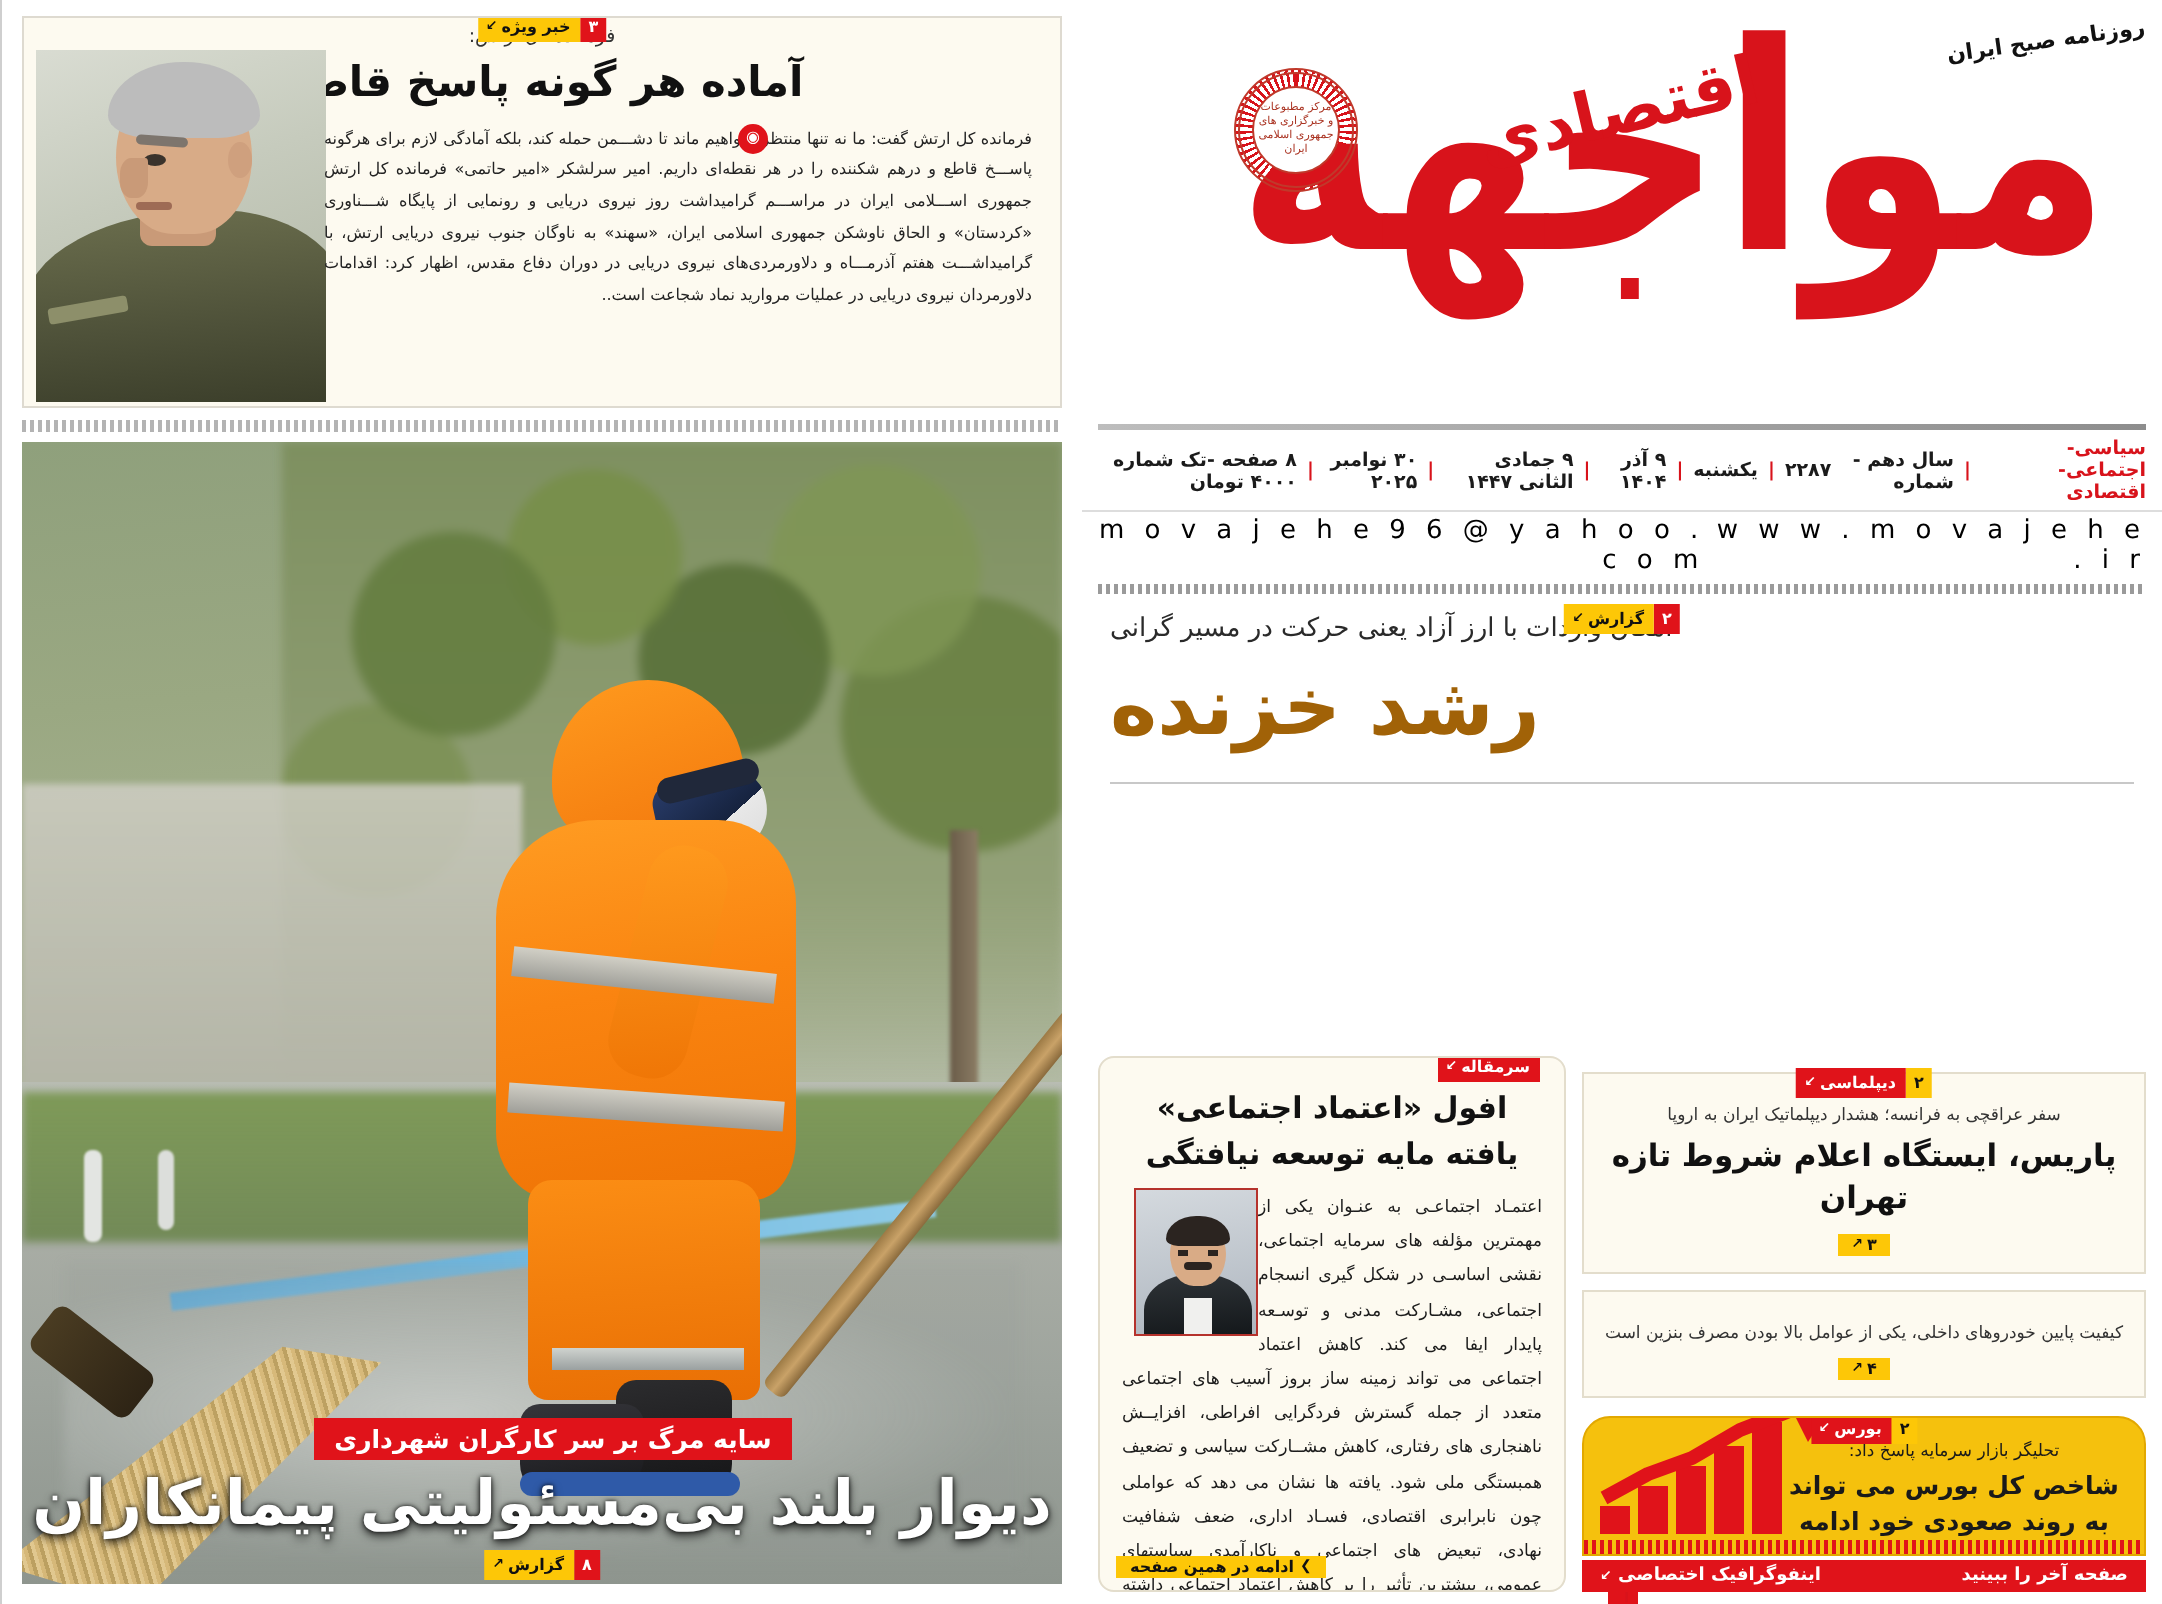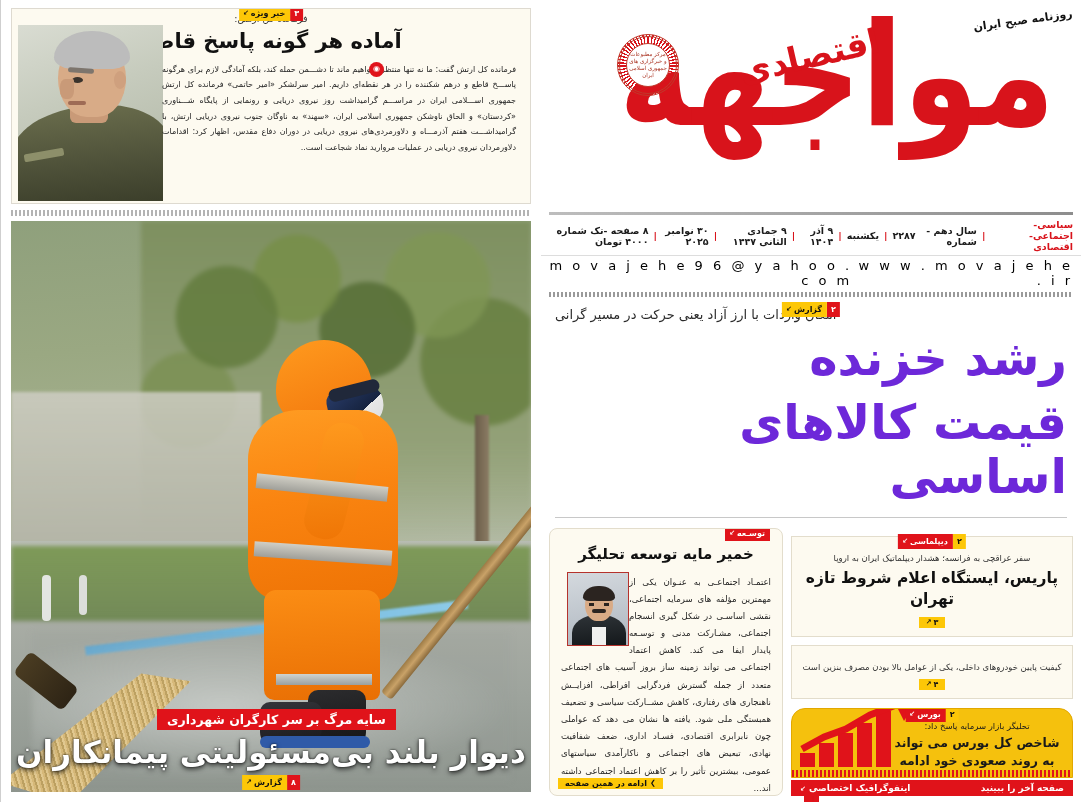--- a/index.html
+++ b/index.html
@@ -254,21 +254,21 @@
     background: repeating-linear-gradient(90deg,#9a9a9a 0 2px, transparent 2px 4px);
   }
 
   
   .lead { position: relative; padding: 10px 14px 0 14px; }
   .lead-badge { position:absolute; right: 50%; transform: translateX(50%); top: 0px; }
   .lead-kicker {
     text-align:left; font-size: 13px; color:#2a2a2a; font-weight: 500;
   }
   .lead-head {
-    text-align:right; font-size: 48px; font-weight: bold; color:#6d28d9;
+    text-align:left; font-size: 40px; font-weight: bold; color:#a16207;
     line-height: 1.12; margin-top: 10px; letter-spacing: -1px;
   }
   .lead-rule { margin: 14px 14px 0 14px; height: 1px; background: #c8c8c8; }
 
   
   .lower { position: absolute; left: 0; right: 0; top: 528px; bottom: 0; padding: 0 8px 6px 8px; display:flex; gap: 8px; }
   .lower-left { width: 282px; display:flex; flex-direction:column; }
   .lower-right { flex: 1; }
 
   .news-box {
@@ -480,21 +480,20 @@
         <span class="badge">
           <span class="bnum">۲</span>
           <span class="blabel">
             <span>گزارش</span>
             <span class="arrow">↙</span>
           </span>
         </span>
       </div>
       <div class="lead-kicker">امکان واردات با ارز آزاد یعنی حرکت در مسیر گرانی</div>
       <div class="lead-head">رشد خزنده</div>
-      <div class="lead-head">قیمت کالاهای اساسی</div>
     </div>
     <div class="lead-rule"></div>
 
     <div class="lower">
 
       <div class="lower-left">
 
         <div class="news-box">
           <div class="nb-badge">
             <span class="badge red">
@@ -560,26 +559,27 @@
             <span class="arrow">↙</span>
           </span>
         </div>
       </div>
 
       <div class="lower-right">
         <div class="editorial">
           <div class="e-badge">
             <span class="badge red">
               <span class="blabel">
-                <span>توسـعه</span>
+                <span>سرمقاله</span>
                 <span class="arrow">↙</span>
               </span>
             </span>
           </div>
-          <div class="e-head">خمیر مایه توسعه تحلیگر</div>
+          <div class="e-head">افول «اعتماد اجتماعی»</div>
+          <div class="e-head">یافته مایه توسعه نیافتگی</div>
 
           <div class="e-photo">
             <div class="bg2"></div>
             <div class="suit"></div>
             <div class="shirt"></div>
             <div class="face"></div>
             <div class="hair2"></div>
             <div class="eyes"></div>
             <div class="mus"></div>
           </div>

